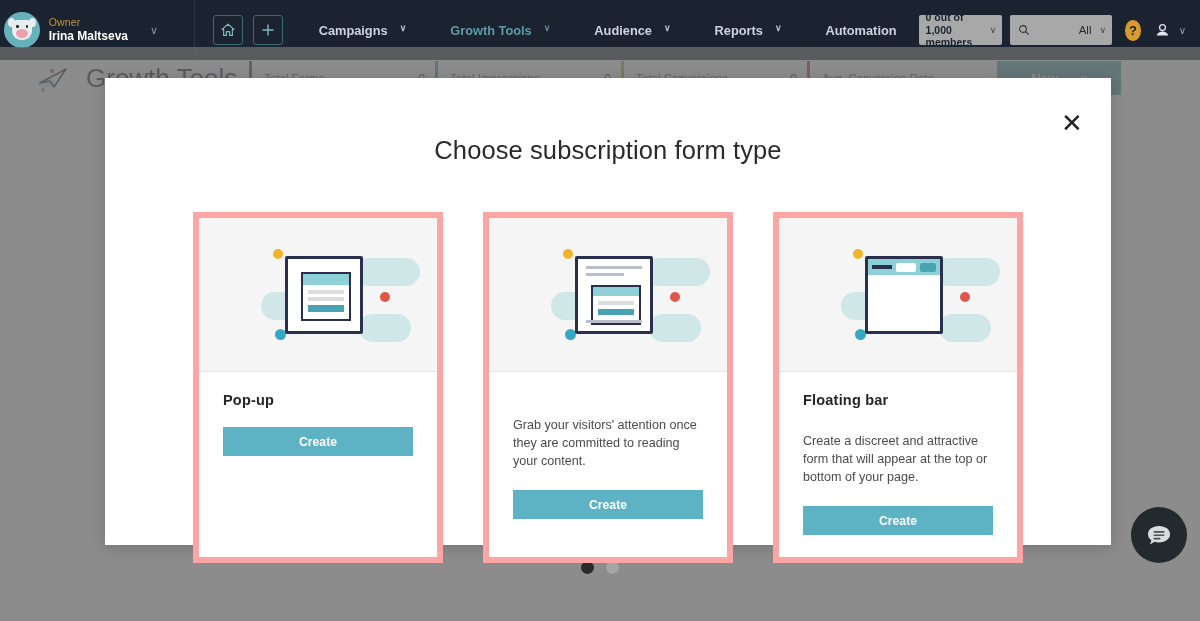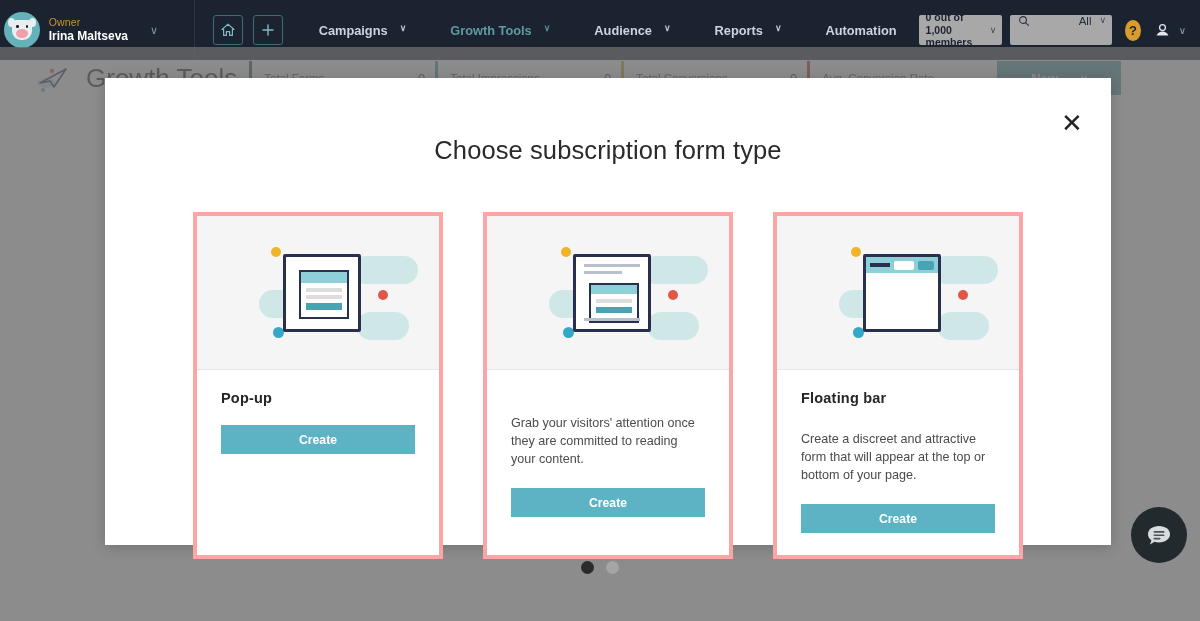--- a/index.html
+++ b/index.html
@@ -164,21 +164,21 @@
     font-weight: bold;
   }
   .quota-cv { font-size: 9px; color: #404652; }
 
   .search-box {
     width: 132px;
     height: 30px;
     background: #a8a8a8;
     border-radius: 2px;
     display: flex;
-    align-items: flex-start;
+    align-items: center;
     padding: 0 6px 0 8px;
     gap: 4px;
   }
   .search-box .sfill { flex: 1; }
   .search-all {
     font-size: 11.5px;
     color: #232a36;
     margin-right: 4px;
   }
   .search-cv { font-size: 9px; color: #404652; }
@@ -337,21 +337,21 @@
   }
 
   .cards {
     display: flex;
     justify-content: center;
     gap: 40px;
     margin-top: 47px;
   }
   .card {
     width: 250px;
-    border: 4px solid #fca5a5;
+    border: 6px solid #fca5a5;
     background: #ffffff;
   }
   .card-illo {
     height: 154px;
     background: #f5f5f5;
     border-bottom: 1px solid #e6e6e6;
     position: relative;
     overflow: hidden;
   }
   .card-body { padding: 20px 24px 22px 24px; }

